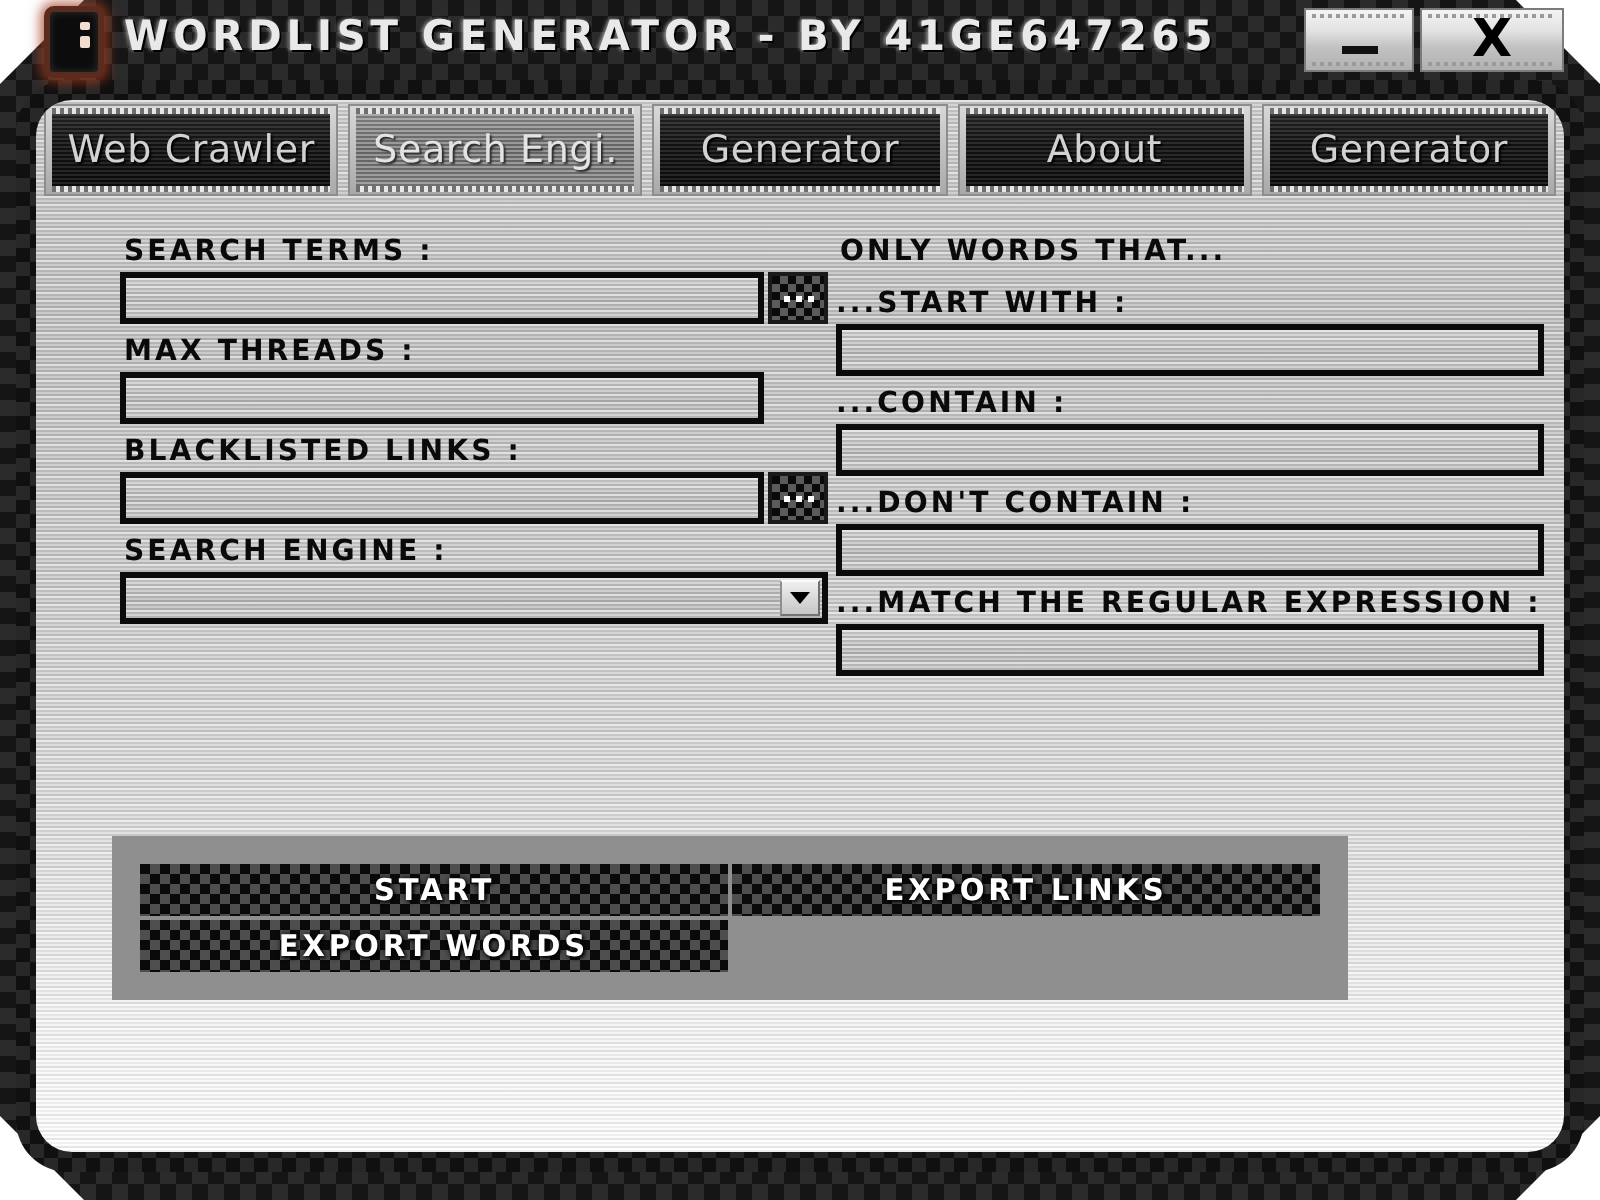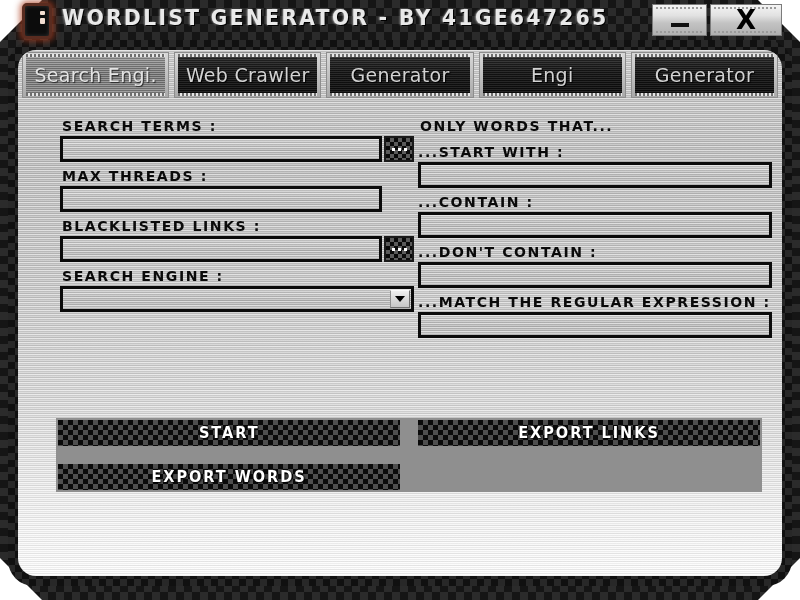--- a/index.html
+++ b/index.html
@@ -238,26 +238,26 @@
   .combo .arrowbox .tri {
     width:0;height:0;
     border-left: 5px solid transparent;
     border-right: 5px solid transparent;
     border-top: 6px solid #000;
   }
 
   
   #actions {
     position: absolute;
-    left: 38px; top: 310px; width: 706px;
+    left: 38px; top: 310px; width: 618px;
     display: grid;
     grid-template-columns: 1fr 1fr;
-    gap: 18px;
+    gap: 2px;
     background: #8f8f8f;
-    padding: 2px;
+    padding: 14px;
   }
   .actbtn {
     position: relative;
     height: 26px;
     background-color: #0a0a0a;
     background-image:
       linear-gradient(45deg, #4e4e4e 25%, transparent 25%, transparent 75%, #4e4e4e 75%),
       linear-gradient(45deg, #4e4e4e 25%, transparent 25%, transparent 75%, #4e4e4e 75%);
     background-size: 10px 10px;
     background-position: 0 0, 5px 5px;
@@ -292,35 +292,35 @@
     </div>
     <div id="btn-close" class="titlebtn">
       <span class="glyph">X</span>
     </div>
   </div>
 
   <div id="window">
     <div id="window-inner">
 
       <div id="tabstrip">
+        <div class="tab">
+          <div class="tabface"></div>
+          <div class="tablabel">Web Crawler</div>
+        </div>
         <div class="tab selected">
           <div class="tabface"></div>
           <div class="tablabel">Search Engi.</div>
         </div>
         <div class="tab">
           <div class="tabface"></div>
-          <div class="tablabel">Web Crawler</div>
+          <div class="tablabel">Generator</div>
         </div>
         <div class="tab">
           <div class="tabface"></div>
-          <div class="tablabel">Generator</div>
-        </div>
-        <div class="tab">
-          <div class="tabface"></div>
-          <div class="tablabel">Engi</div>
+          <div class="tablabel">About</div>
         </div>
         <div class="tab">
           <div class="tabface"></div>
           <div class="tablabel">Generator</div>
         </div>
       </div>
 
       <div id="panel">
 
         <div class="lbl" style="left:44px; top:10px;">SEARCH TERMS :</div>

